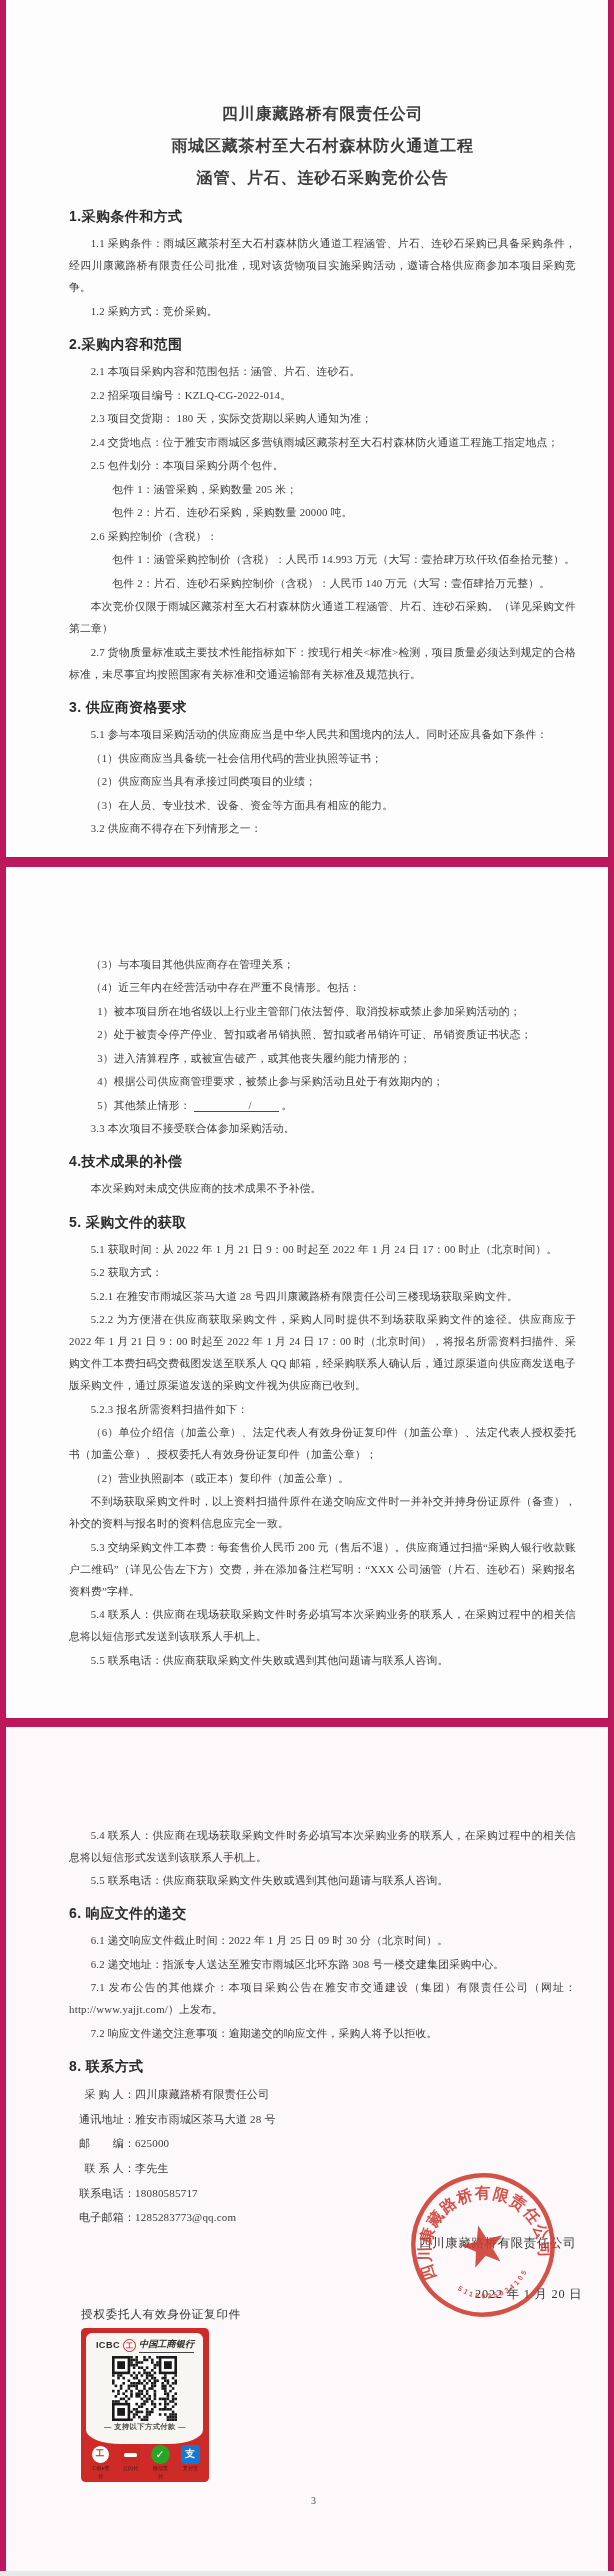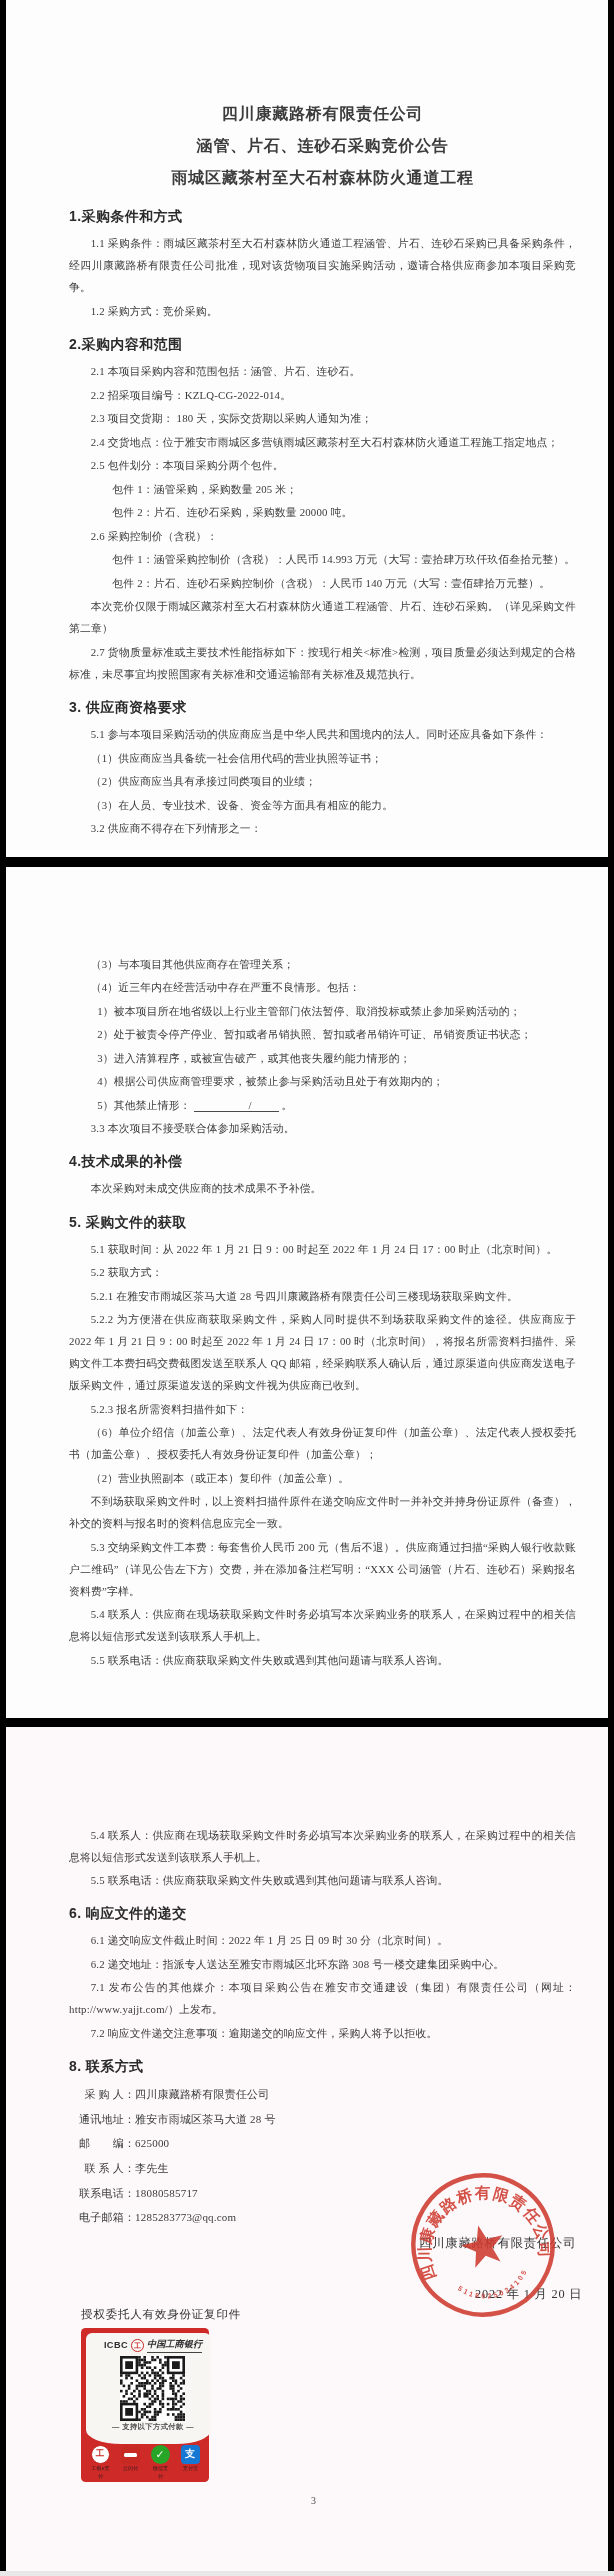--- a/index.html
+++ b/index.html
@@ -2,21 +2,21 @@
 <html style="font-size:12.3px"><head>
 <meta charset="utf-8">
 <style>
   html,body{margin:0;padding:0;}
   body{
     width:615px;
     background:#f2f1f2;
     font-family:"Liberation Serif","DejaVu Serif",serif;
     color:#3a3a3a;
   }
-  .canvas{position:relative;width:615px;height:2576px;overflow:hidden;background:#000000;}
+  .canvas{position:relative;width:615px;height:2576px;overflow:hidden;background:#be185d;}
   .page{
     position:absolute;left:6.1px;width:602px;
     background:#fefdfe;
     box-sizing:border-box;
     box-shadow:0 0.8px 1.5px rgba(0,0,0,0.12);
   }
   .page1{top:0;height:857px;padding:98px 32px 0 63px;}
   .page2{top:867px;height:851px;padding:84px 32px 0 63px;}
   .page3{top:1727px;height:844px;padding:95px 32px 0 63px;background:#fdf9fa;}
   .bottom-strip{position:absolute;top:2571px;left:0;width:615px;height:5.4px;background:#e9e8e9;}
@@ -68,21 +68,20 @@
   .qr-card{
     position:absolute;left:75px;top:601px;width:128px;height:154px;
     background:#cd2a28;border-radius:4.6px;
     font-family:"Liberation Sans","DejaVu Sans",sans-serif;
   }
   .qr-card-inner{
     position:absolute;left:5.4px;top:5.4px;width:117px;height:111px;
     background:#f8f6f3;
     border-radius:6.1px 6.1px 35px 35px / 6.1px 6.1px 14px 14px;
     text-align:center;
-    padding-left:8px;
   }
   .bank-row{display:flex;align-items:center;justify-content:center;gap:3.1px;margin-top:4.6px;}
   .icbc-text{font-size:9.2px;font-weight:bold;color:#2f2f2f;letter-spacing:0.4px;}
   .icbc-logo{
     display:inline-flex;align-items:center;justify-content:center;
     width:10.8px;height:10.8px;border-radius:50%;
     border:1.5px solid #c4271f;background:#fff;color:#c4271f;
     font-size:7px;font-weight:bold;line-height:1;
   }
   .icbc-logo::before{content:"工";}
@@ -105,22 +104,22 @@
   .pi-alipay::before{content:"支";}
   .pay-name{font-size:5.8px;color:#3a1d1d;line-height:9.2px;display:block;transform:scale(0.9);}
 </style>
 </head>
 <body>
 
 <div class="canvas">
 
   <div class="page page1">
     <h1 class="title">四川康藏路桥有限责任公司</h1>
+    <h1 class="title">雨城区藏茶村至大石村森林防火通道工程</h1>
     <h1 class="title">涵管、片石、连砂石采购竞价公告</h1>
-    <h1 class="title">雨城区藏茶村至大石村森林防火通道工程</h1>
 
     <h2 class="h">1.采购条件和方式</h2>
     <p class="b">1.1 采购条件：雨城区藏茶村至大石村森林防火通道工程涵管、片石、连砂石采购已具备采购条件，经四川康藏路桥有限责任公司批准，现对该货物项目实施采购活动，邀请合格供应商参加本项目采购竞争。</p>
     <p class="b">1.2 采购方式：竞价采购。</p>
 
     <h2 class="h">2.采购内容和范围</h2>
     <p class="b">2.1 本项目采购内容和范围包括：涵管、片石、连砂石。</p>
     <p class="b">2.2 招采项目编号：KZLQ-CG-2022-014。</p>
     <p class="b">2.3 项目交货期： 180 天，实际交货期以采购人通知为准；</p>
     <p class="b">2.4 交货地点：位于雅安市雨城区多营镇雨城区藏茶村至大石村森林防火通道工程施工指定地点；</p>

